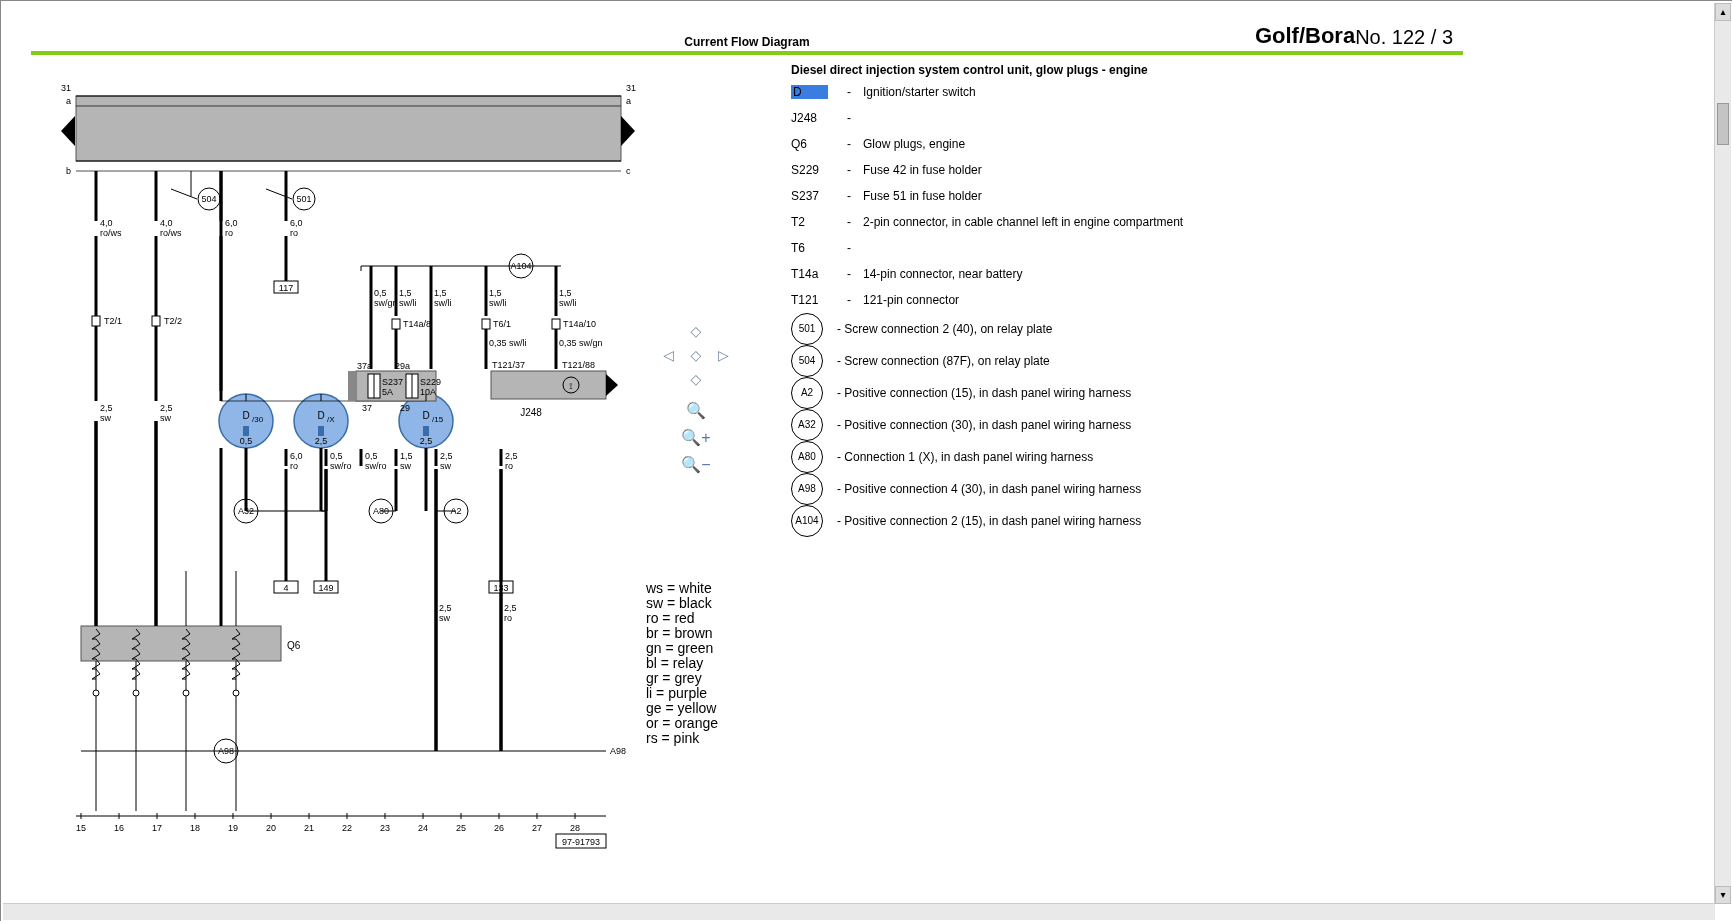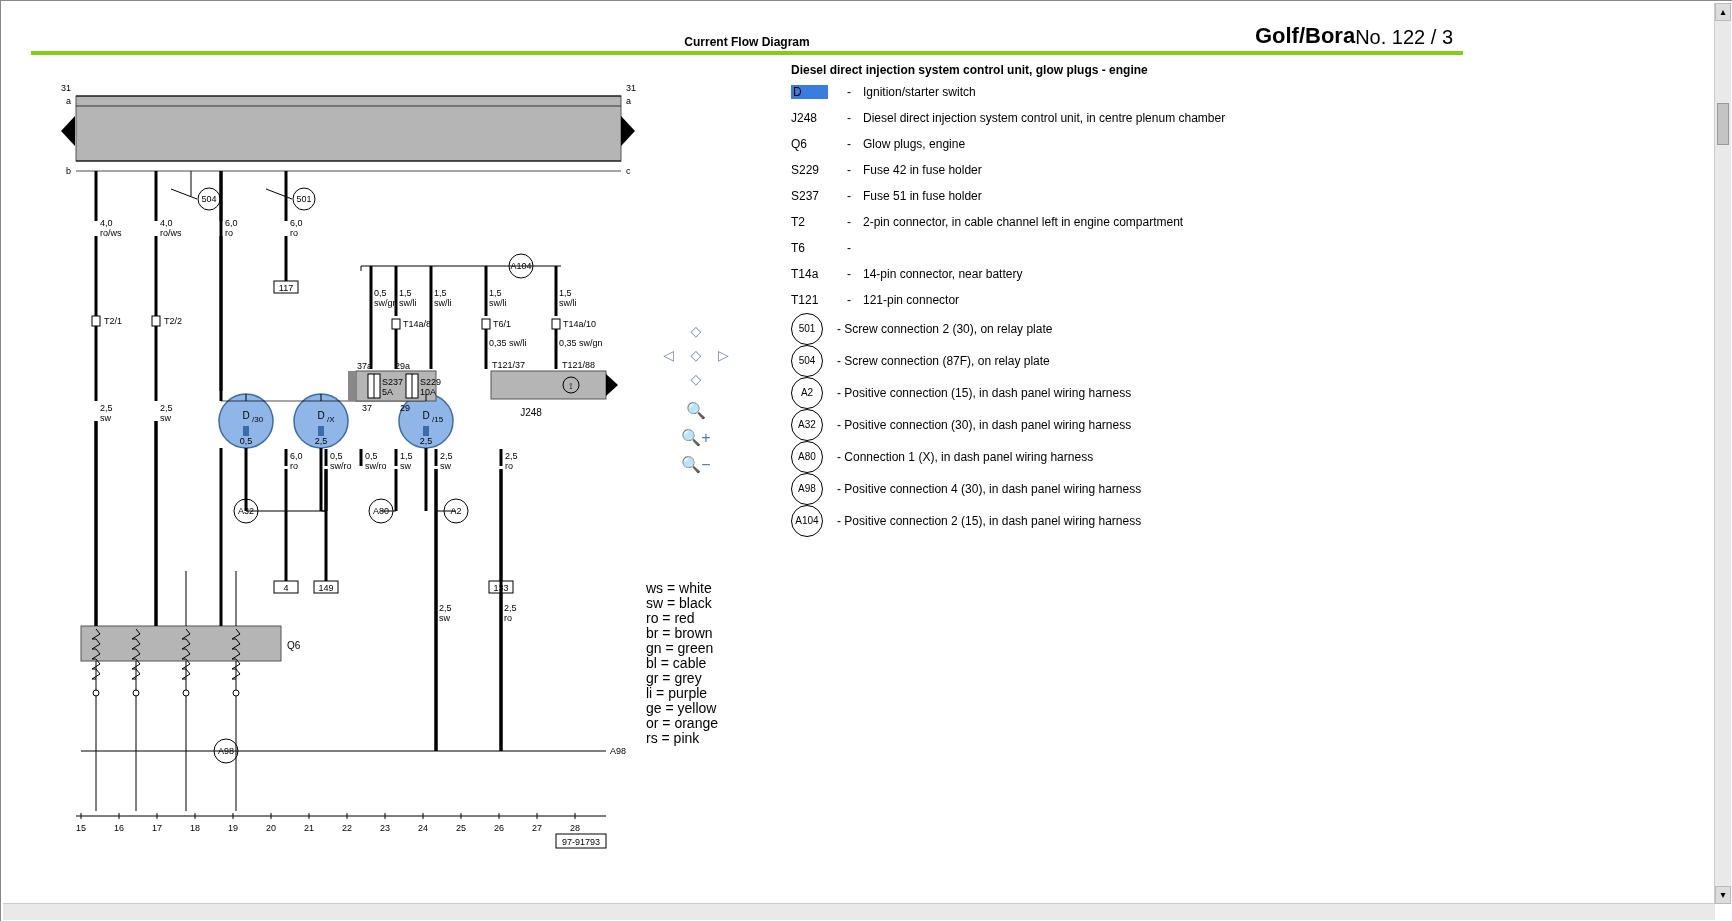--- a/index.html
+++ b/index.html
@@ -50,21 +50,20 @@
     <div class="title">Diesel direct injection system control unit, glow plugs - engine</div>
     <div id="legend-rows">
         <div class="legend-row">
           <span class="key"><span class="highlight">D</span><span class="highlight">&nbsp;&nbsp;&nbsp;&nbsp;&nbsp;&nbsp;</span></span>
           <span class="dash">-</span>
           <span class="val">Ignition/starter switch</span>
         </div>
         <div class="legend-row">
           <span class="key">J248</span>
           <span class="dash">-</span>
-          <span class="val">Diesel direct injection system control unit, in centre plenum chamber</span>
         </div>
         <div class="legend-row">
           <span class="key">Q6</span>
           <span class="dash">-</span>
           <span class="val">Glow plugs, engine</span>
         </div>
         <div class="legend-row">
           <span class="key">S229</span>
           <span class="dash">-</span>
           <span class="val">Fuse 42 in fuse holder</span>
@@ -88,21 +87,21 @@
           <span class="dash">-</span>
           <span class="val">14-pin connector, near battery</span>
         </div>
         <div class="legend-row">
           <span class="key">T121</span>
           <span class="dash">-</span>
           <span class="val">121-pin connector</span>
         </div>
         <div class="legend-row">
           <span class="circ">501</span>
-          <span class="val">-   Screw connection 2 (30), on relay plate</span>
+          <span class="val">-   Screw connection 2 (40), on relay plate</span>
         </div>
         <div class="legend-row">
           <span class="circ">504</span>
           <span class="val">-   Screw connection (87F), on relay plate</span>
         </div>
         <div class="legend-row">
           <span class="circ">A2</span>
           <span class="val">-   Positive connection (15), in dash panel wiring harness</span>
         </div>
         <div class="legend-row">
@@ -376,21 +375,21 @@
     <span class="zoom-btn">🔍+</span>
     <span class="zoom-btn">🔍−</span>
   </div>
 
   <div class="color-key" id="colorkey">
       <div>ws  =  white</div>
       <div>sw  =  black</div>
       <div>ro  =  red</div>
       <div>br  =  brown</div>
       <div>gn  =  green</div>
-      <div>bl  =  cable</div>
+      <div>bl  =  relay</div>
       <div>gr  =  grey</div>
       <div>li  =  purple</div>
       <div>ge  =  yellow</div>
       <div>or  =  orange</div>
       <div>rs  =  pink</div>
     </div>
 
   <div class="scrollbar-v">
     <div class="up">▴</div>
     <div class="thumb"></div>

